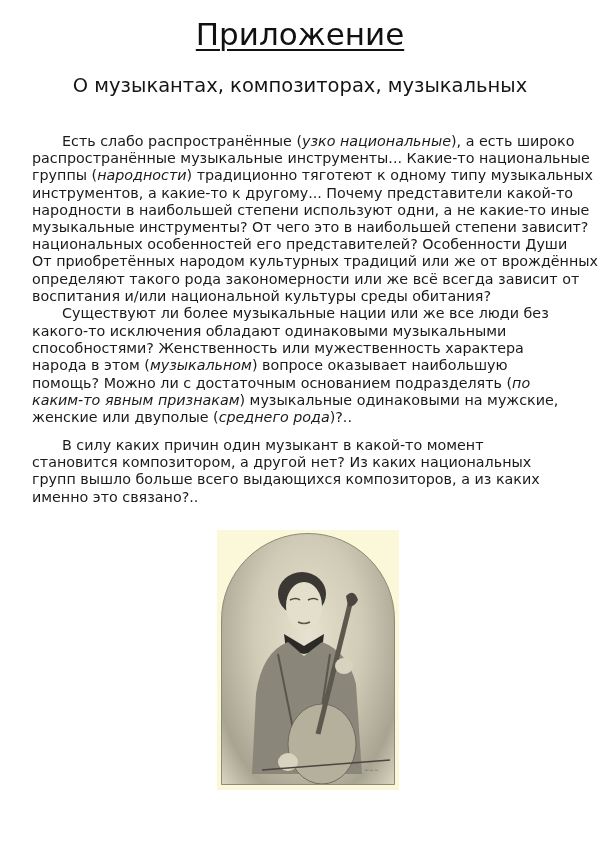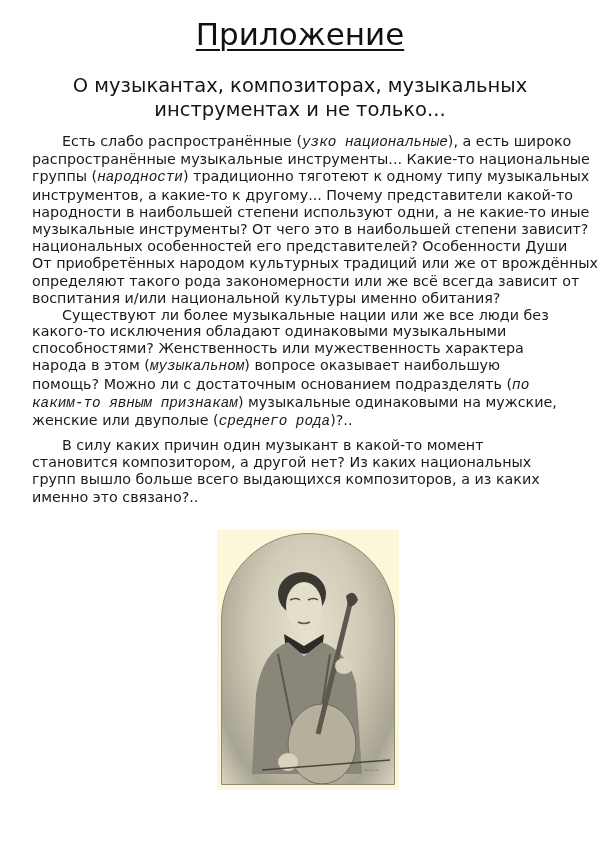--- a/index.html
+++ b/index.html
@@ -52,21 +52,20 @@
     }
     .line {
       display: block;
       white-space: nowrap;
     }
     .indent {
       padding-left: 30px;
     }
     em {
       font-style: oblique;
-      font-family: Liberation Mono, monospace;
     }
     #p1 { top: 133px; }
     #p2 { top: 323px; }
     #p3 { top: 437px; }
     .portrait-frame {
       position: absolute;
       left: 217px;
       top: 530px;
       width: 182px;
       height: 260px;
@@ -85,34 +84,33 @@
       overflow: hidden;
     }
   </style>
 </head>
 <body>
 
 <h1 class="title">Приложение</h1>
 
 <h2 class="subtitle">
   <span class="line">О музыкантах, композиторах, музыкальных</span>
-  <span class="line">инструментах и не только...</span>
 </h2>
 
 <div class="body-text" id="p1">
     <span class="line indent"><span>Есть слабо распространённые (</span><em>узко национальные</em><span>), а есть широко</span></span>
     <span class="line"><span>распространённые музыкальные инструменты... Какие-то национальные</span></span>
     <span class="line"><span>группы (</span><em>народности</em><span>) традиционно тяготеют к одному типу музыкальных</span></span>
     <span class="line"><span>инструментов, а какие-то к другому... Почему представители какой-то</span></span>
     <span class="line"><span>народности в наибольшей степени используют одни, а не какие-то иные</span></span>
     <span class="line"><span>музыкальные инструменты? От чего это в наибольшей степени зависит?</span></span>
     <span class="line"><span>национальных особенностей его представителей? Особенности Души</span></span>
     <span class="line"><span>От приобретённых народом культурных традиций или же от врождённых</span></span>
     <span class="line"><span>определяют такого рода закономерности или же всё всегда зависит от</span></span>
-    <span class="line"><span>воспитания и/или национальной культуры именно обитания?</span></span>
+    <span class="line"><span>воспитания и/или национальной культуры среды обитания?</span></span>
     <span class="line indent"><span>Существуют ли более музыкальные нации или же все люди без</span></span>
   </div>
 <div class="body-text" id="p2">
     <span class="line"><span>какого-то исключения обладают одинаковыми музыкальными</span></span>
     <span class="line"><span>способностями? Женственность или мужественность характера</span></span>
     <span class="line"><span>народа в этом (</span><em>музыкальном</em><span>) вопросе оказывает наибольшую</span></span>
     <span class="line"><span>помощь? Можно ли с достаточным основанием подразделять (</span><em>по</em></span>
     <span class="line"><em>каким-то явным признакам</em><span>) музыкальные одинаковыми на мужские,</span></span>
     <span class="line"><span>женские  или двуполые (</span><em>среднего рода</em><span>)?..</span></span>
   </div>

